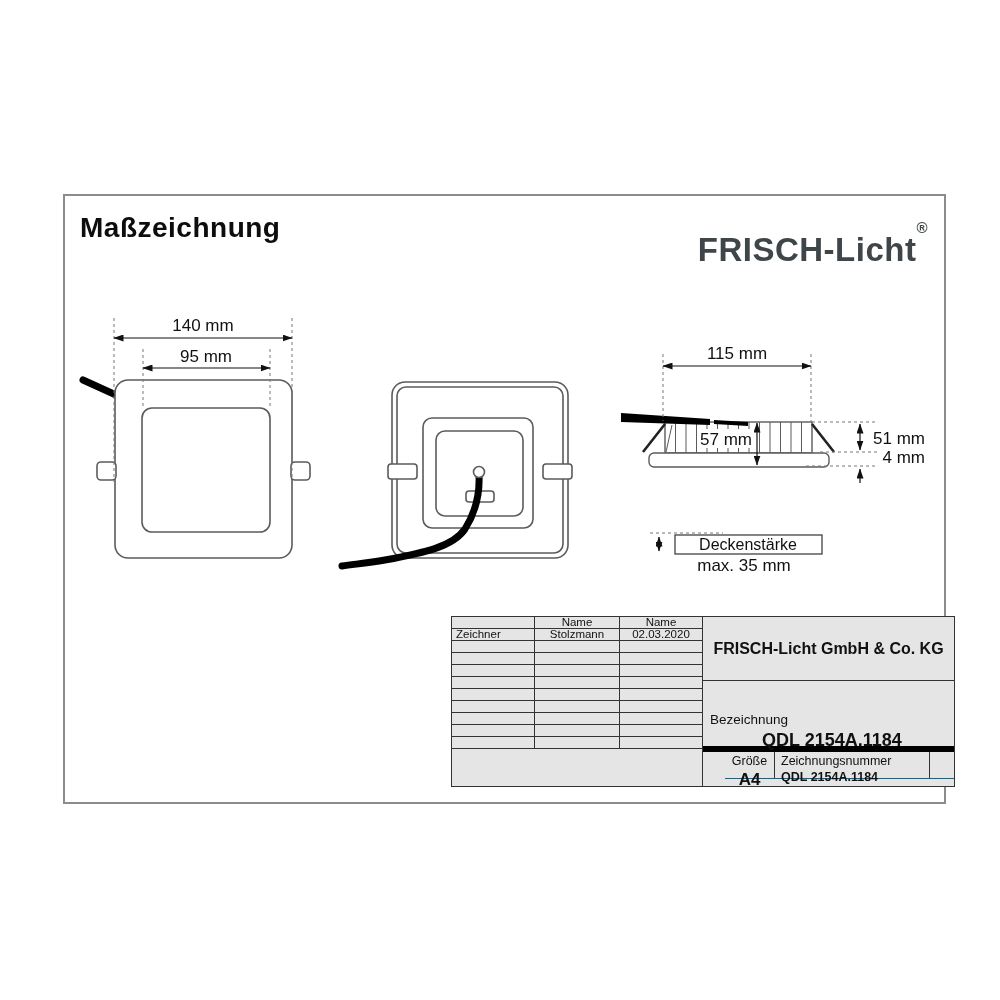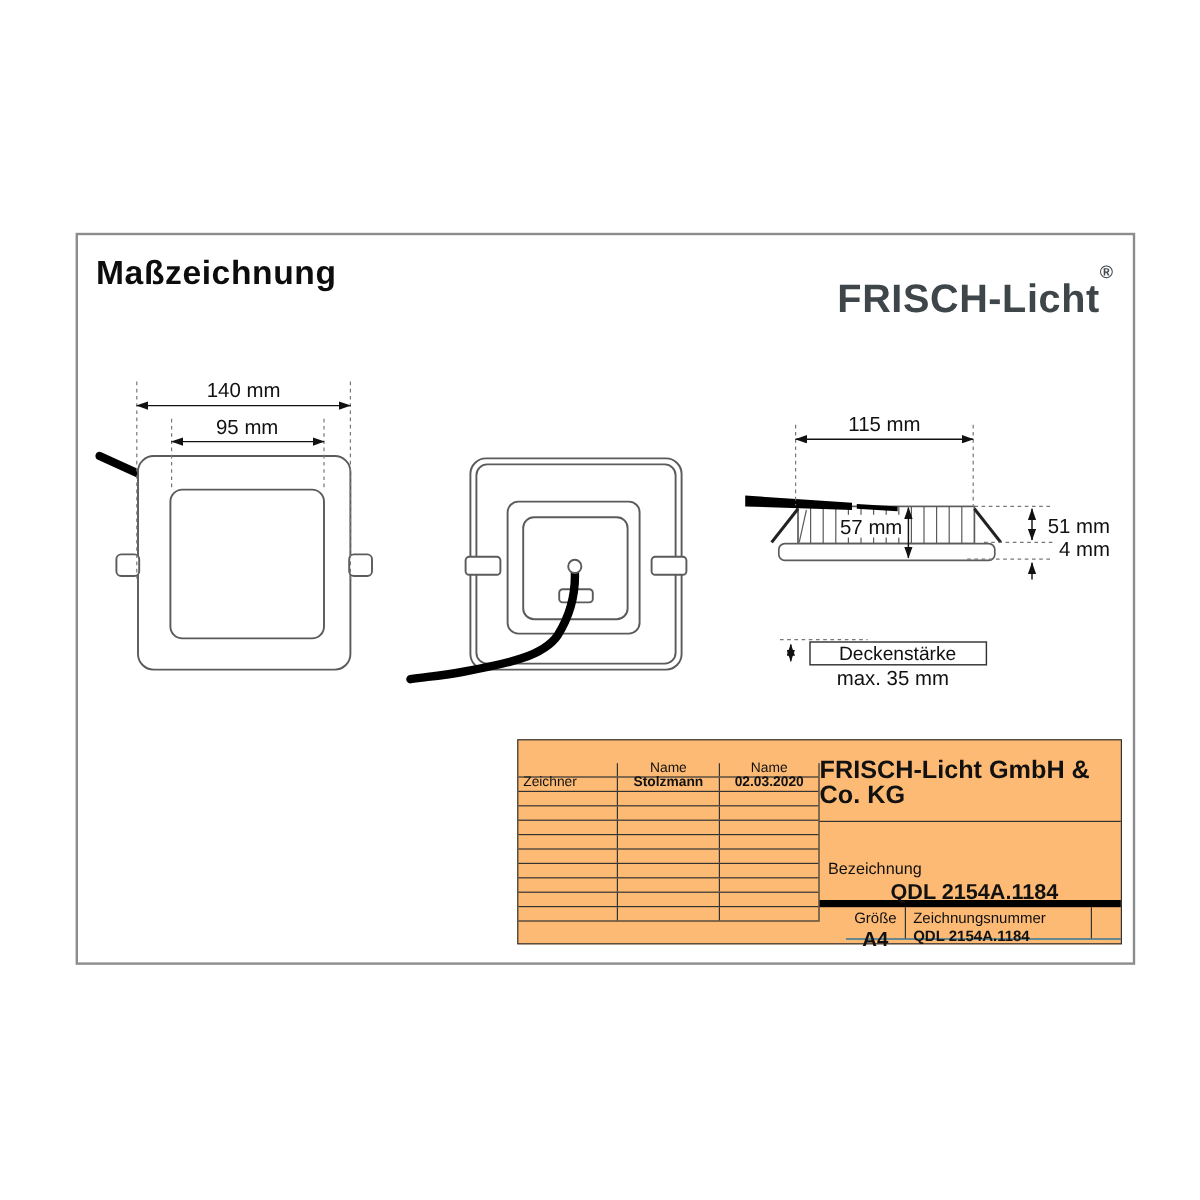--- a/index.html
+++ b/index.html
@@ -21,48 +21,48 @@
   }
   .brand sup{font-size:15px;vertical-align:28px;font-weight:bold;}
   svg{position:absolute;left:0;top:0;}
   svg text{font-family:"Liberation Sans", sans-serif;fill:#111;}
   .dim-label{font-size:17px;}
   .deck-label{font-size:16px;}
   .deck-max{font-size:17px;}
 
   
   .tblock{
-    position:absolute;left:431px;top:616px;width:504px;height:171px;
+    position:absolute;left:451px;top:616px;width:504px;height:171px;
     border:1.4px solid #333;box-sizing:border-box;display:flex;
-    background:#fdba74;font-size:11.5px;line-height:1;align-items:center;
+    background:#e5e5e5;font-size:11.5px;line-height:1;
   }
   .tb-left{width:251px;border-right:1.2px solid #333;display:flex;flex-direction:column;box-sizing:border-box;}
   .tb-row{display:flex;height:12px;border-bottom:1px solid #333;box-sizing:border-box;flex:none;}
   .tb-c1{width:83px;border-right:1px solid #333;box-sizing:border-box;display:flex;align-items:center;padding-left:4px;}
   .tb-c2{width:85px;border-right:1px solid #333;box-sizing:border-box;display:flex;align-items:center;justify-content:center;}
   .tb-c3{flex:1;display:flex;align-items:center;justify-content:center;}
   .tb-bigempty{flex:1;}
   .tb-right{flex:1;display:flex;flex-direction:column;box-sizing:border-box;}
   .tb-company{height:64px;border-bottom:1px solid #333;display:flex;align-items:center;justify-content:center;
-    font-weight:bold;font-size:21px;box-sizing:border-box;}
+    font-weight:bold;font-size:16px;box-sizing:border-box;}
   .tb-bez{height:42px;border-bottom:6px solid #000000;box-sizing:border-box;padding:3px 0 0 7px;margin-top:29px;}
   .tb-bez .lbl{font-size:13.5px;}
   .tb-bez .val{font-size:18px;font-weight:bold;text-align:center;margin-top:4px;}
   .tb-gz{height:27px;border-bottom:1px solid #0369a1;display:flex;box-sizing:border-box;margin-left:22px;}
   .tb-g{width:50px;border-right:1px solid #333;box-sizing:border-box;text-align:center;padding-top:3px;}
   .tb-g .lbl{font-size:12.5px;}
   .tb-g .val{font-size:17px;font-weight:bold;margin-top:3px;}
   .tb-z{width:155px;border-right:1px solid #333;box-sizing:border-box;padding:3px 0 0 6px;}
   .tb-z .lbl{font-size:12.5px;}
   .tb-z .val{font-size:12.5px;font-weight:bold;margin-top:3px;}
   .tb-zempty{flex:1;}
   .tb-file{flex:1;padding:4px 0 0 7px;}
   .tb-file .lbl{font-size:13.5px;}
   .tb-file .val{font-size:13px;font-weight:bold;margin-top:4px;}
-  .bold{font-weight:bold;}
+  .bold{font-weight:normal;}
 </style>
 </head>
 <body>
 
 <div class="page-border"></div>
 
 <div class="doc-title">Maßzeichnung</div>
 
 <div class="brand"><span>FRISCH-Licht</span><sup>®</sup></div>
 

